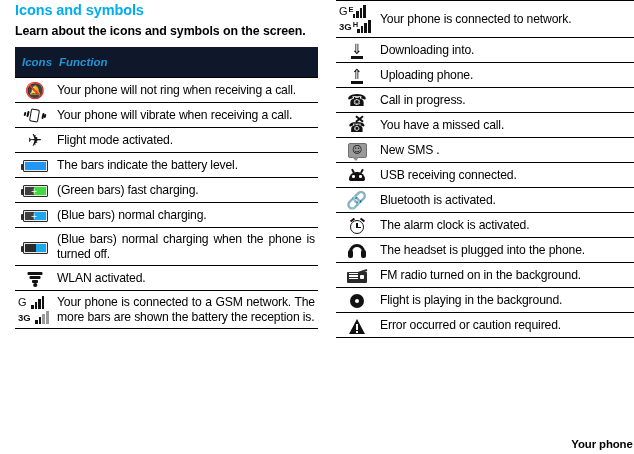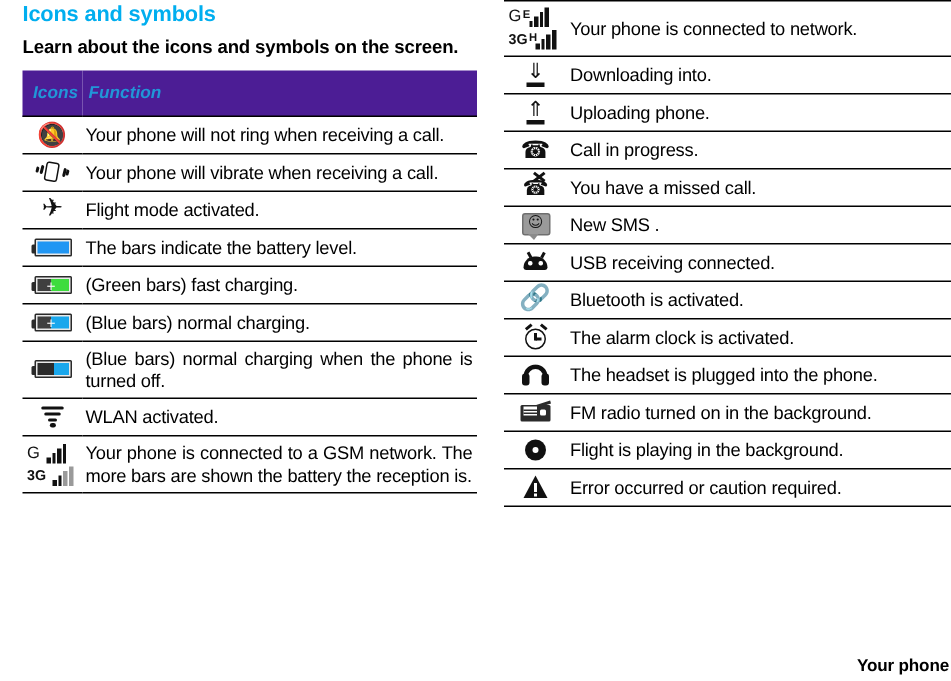--- a/index.html
+++ b/index.html
@@ -58,21 +58,21 @@
     table-layout: fixed;
   }
   table.icon-table.left { margin-top: 8px; }
   table.icon-table.right { margin-top: 0px; }
 
   .icon-table th, .icon-table td {
     padding: 0;
     vertical-align: middle;
   }
   .hdr-row td {
-    background: #4c1d95;
+    background: #0f172a;
     height: 30px;
     padding: 0;
   }
   .hdr-cell {
     font-style: italic;
     font-weight: bold;
     font-size: 11.5px;
     color: #2196D8;
     padding-left: 7px;
     line-height: 19px;

